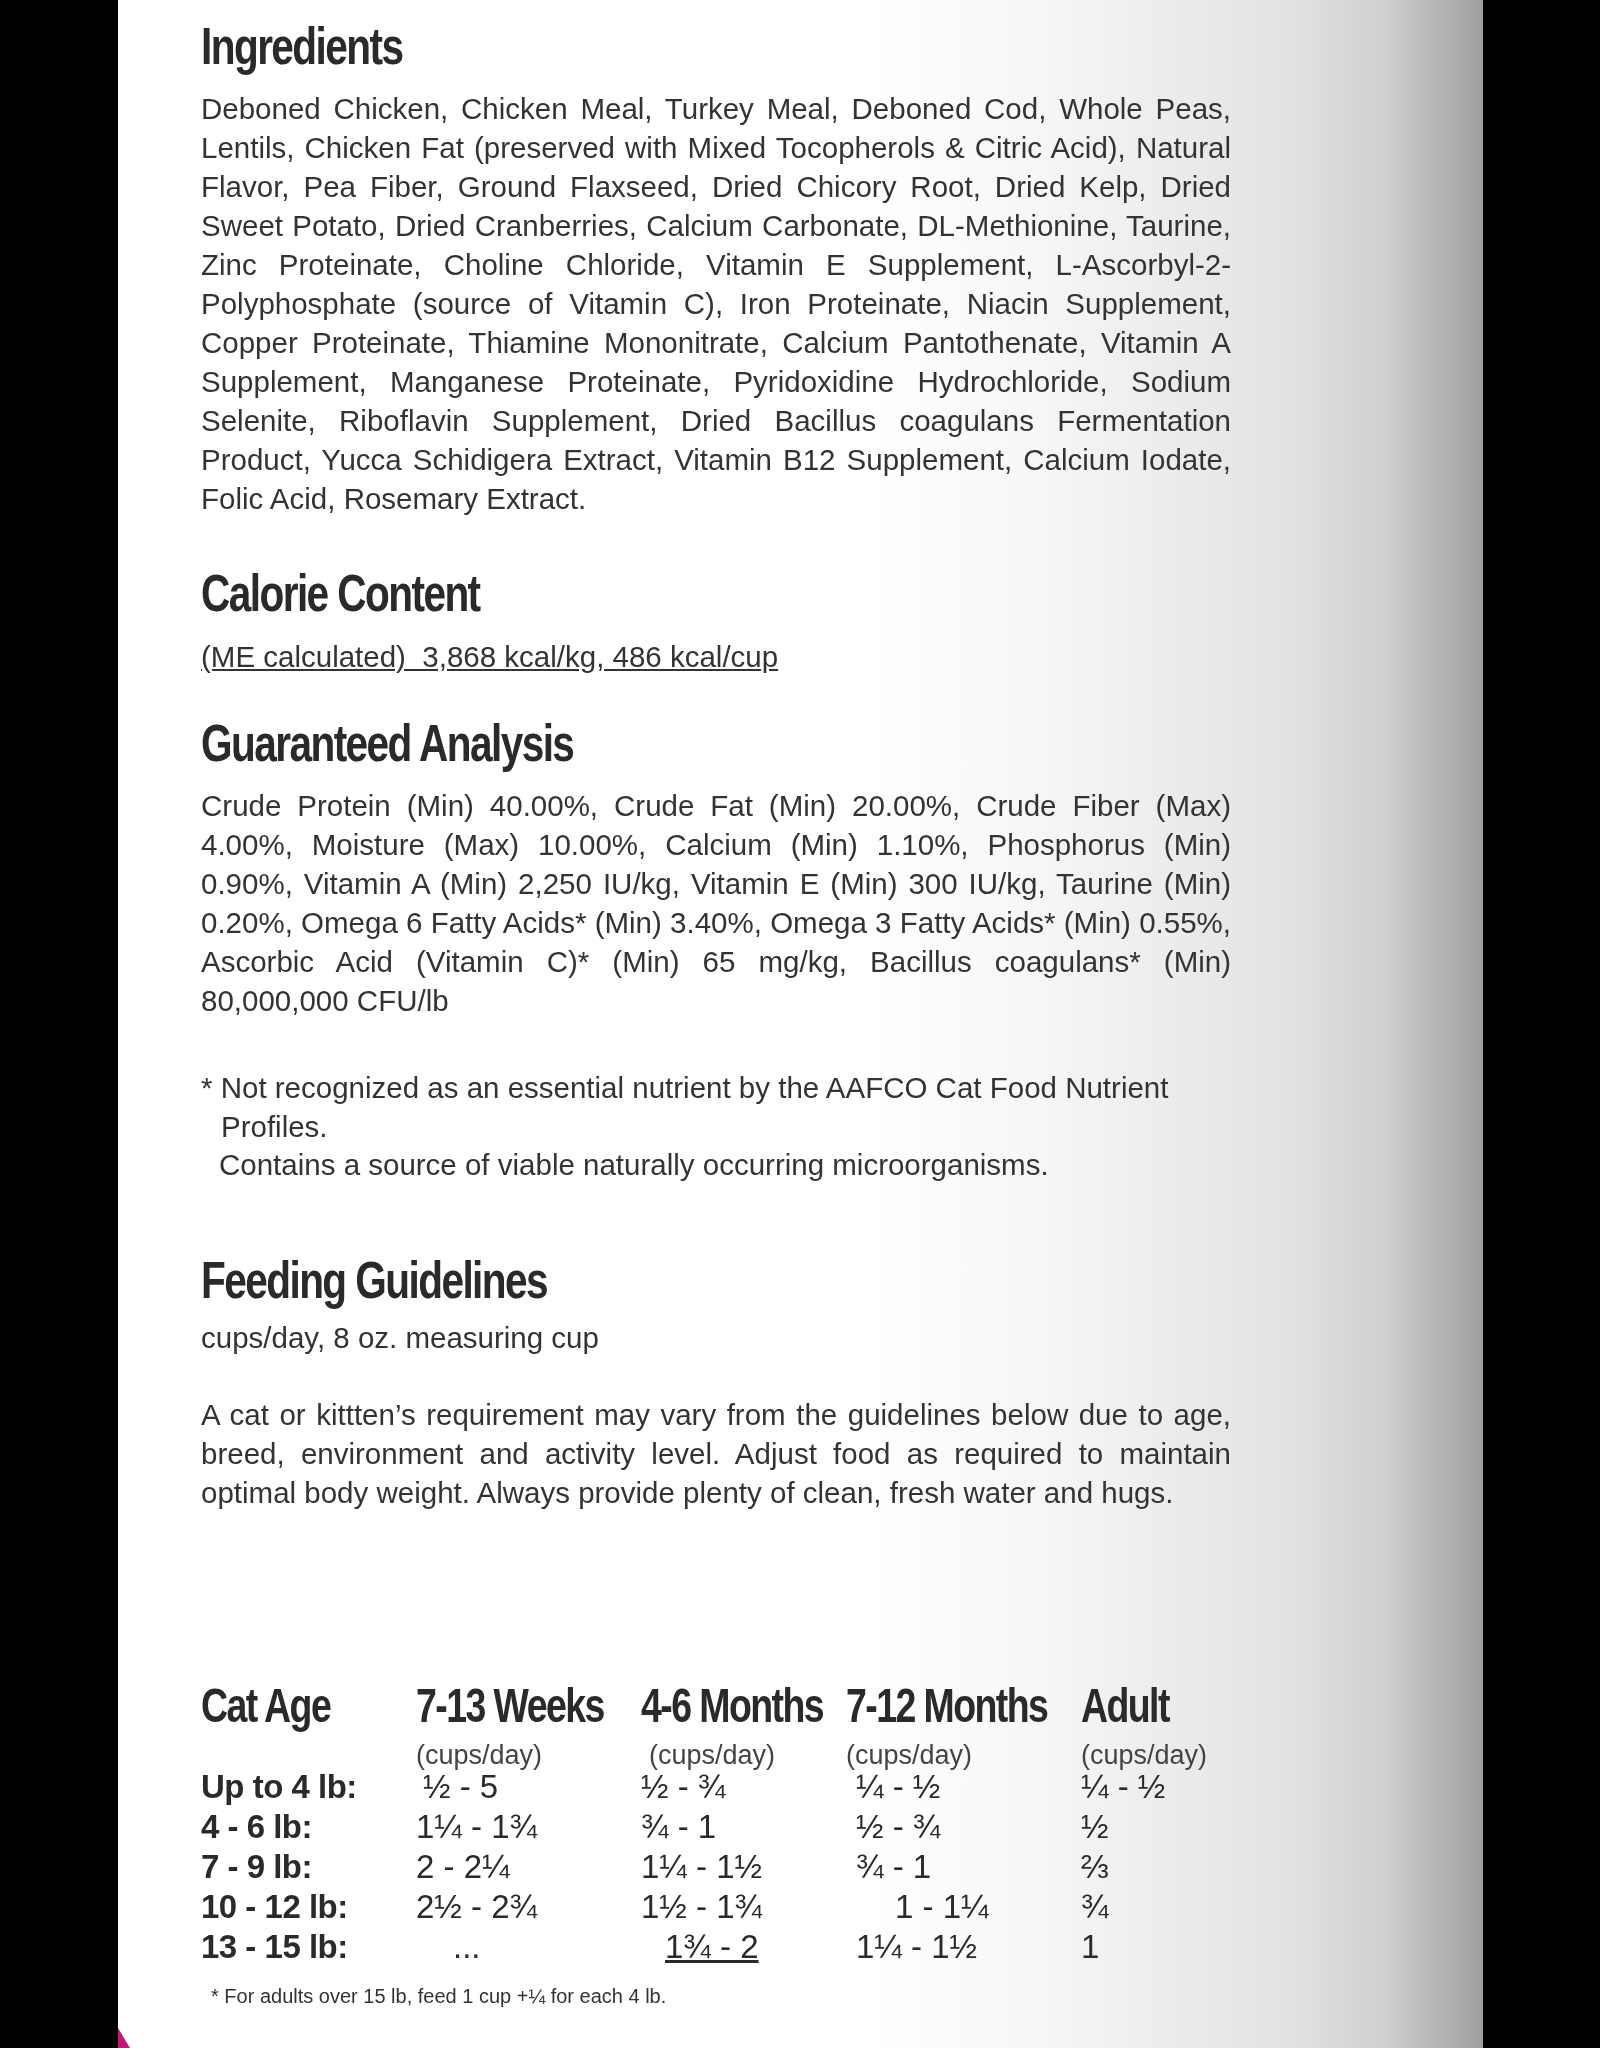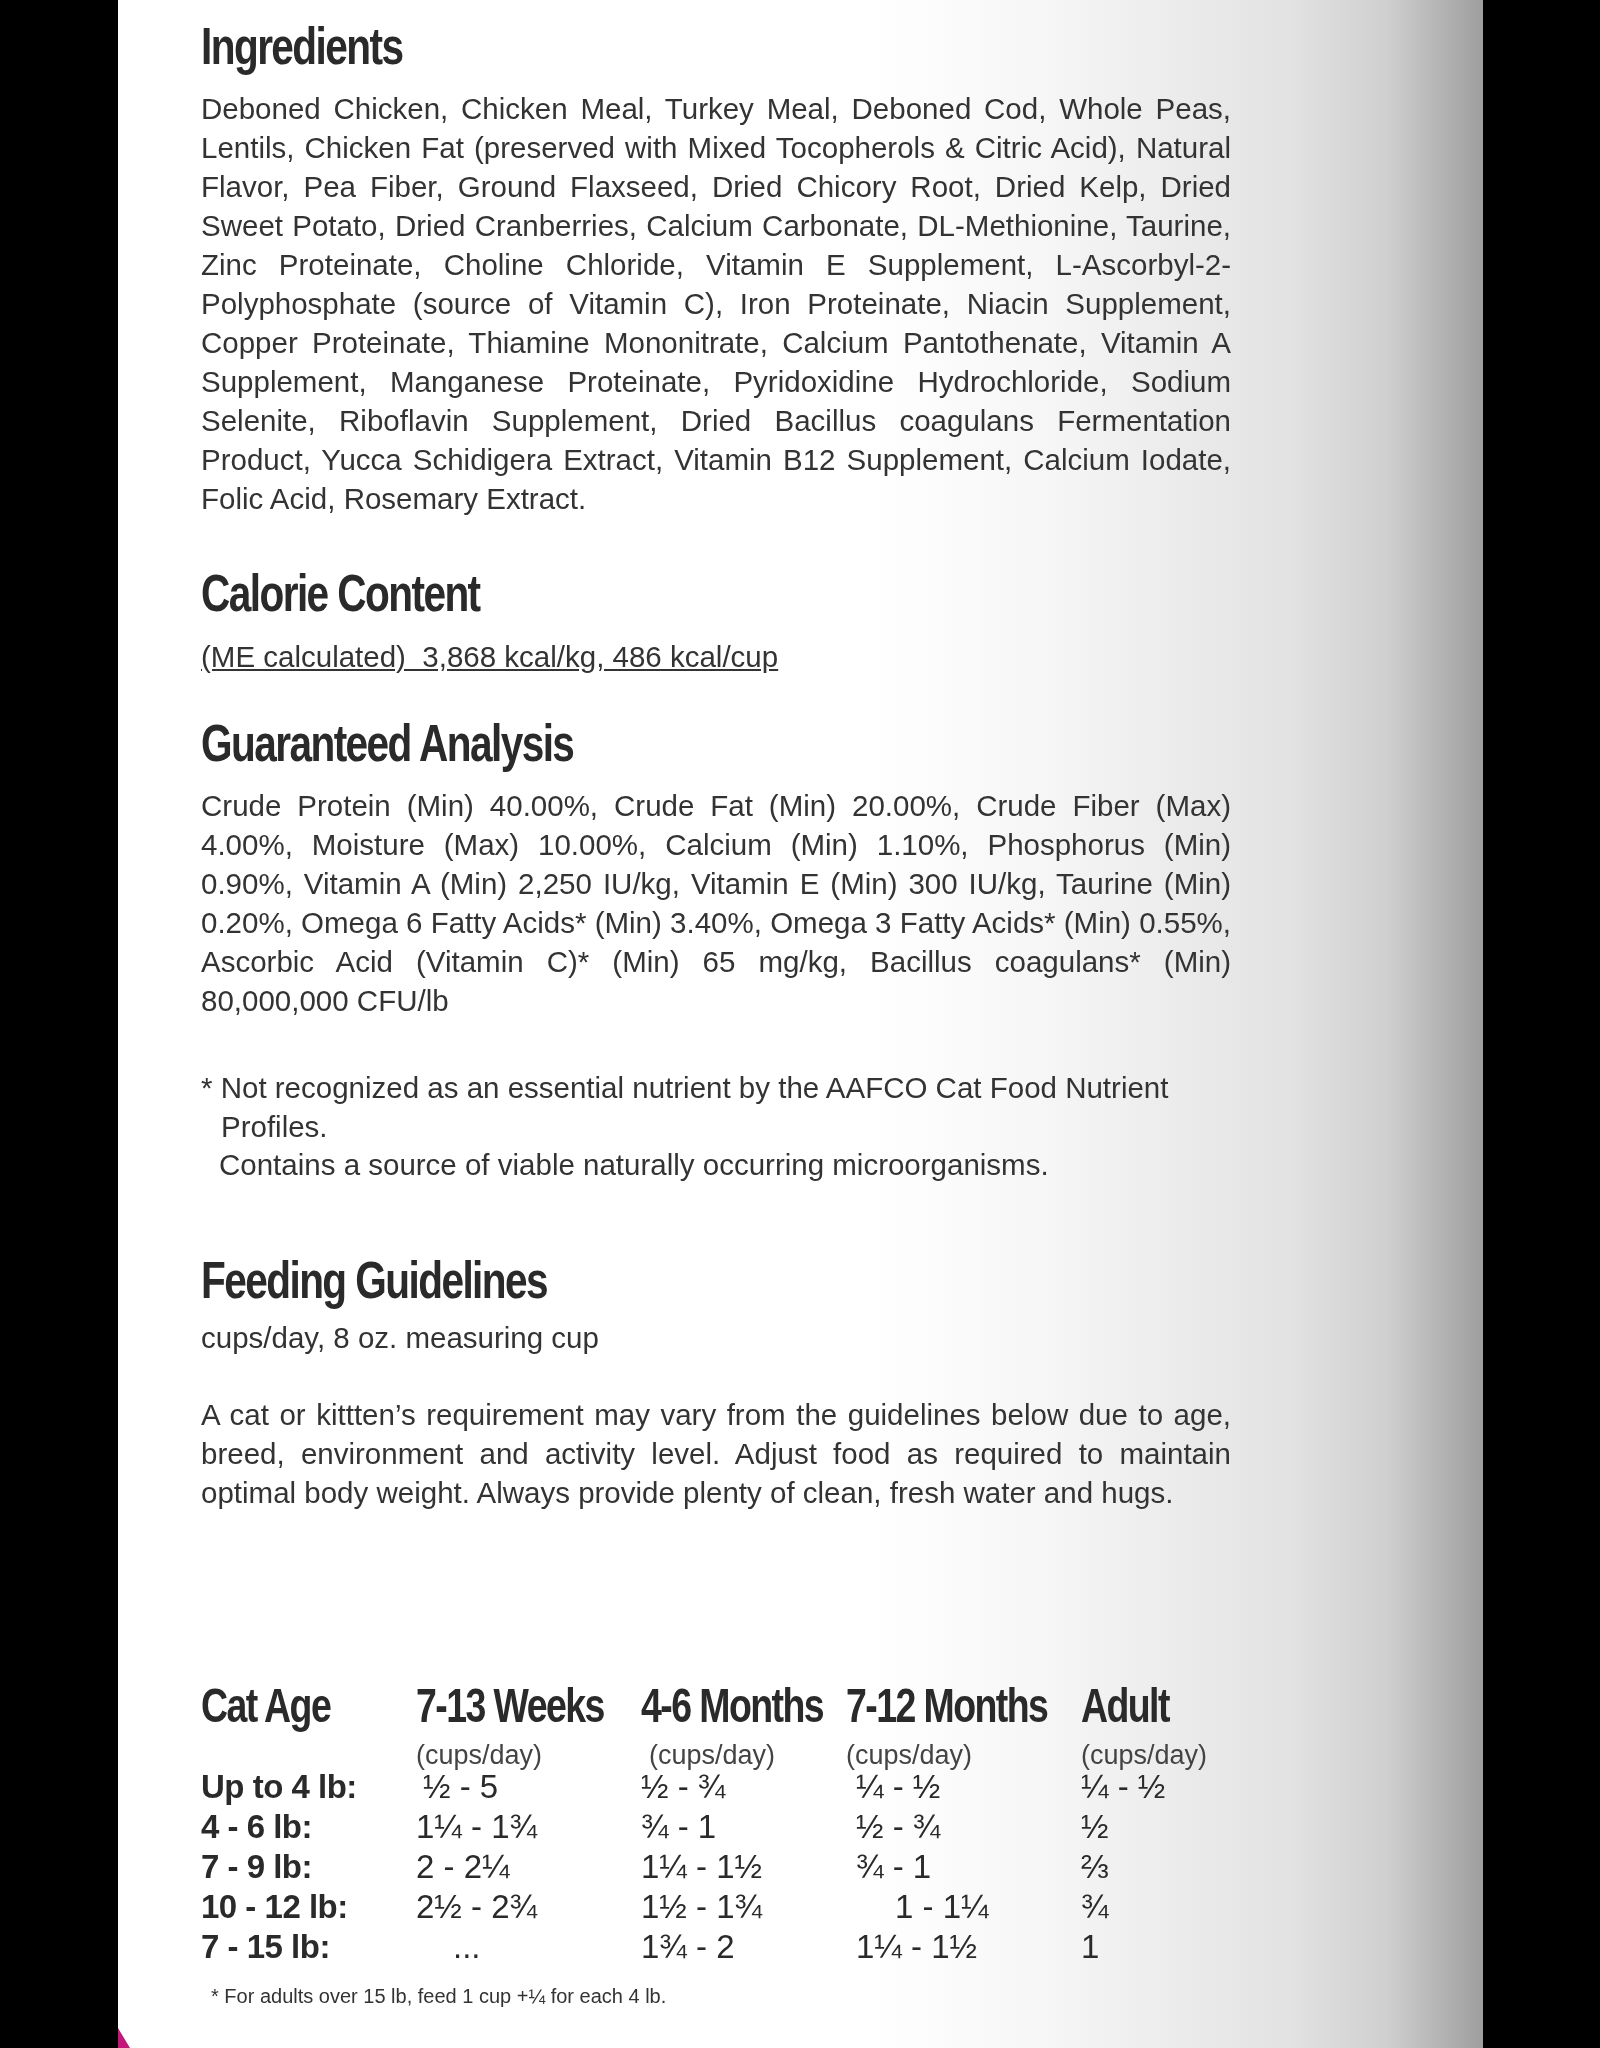--- a/index.html
+++ b/index.html
@@ -126,23 +126,23 @@
         <span class="cell" style="left:880px;">⅔</span>
       </div>
       <div class="row" style="top:265px;">
         <span class="cell rowlabel" style="left:0;">10 - 12 lb:</span>
         <span class="cell" style="left:215px;">2½ - 2¾</span>
         <span class="cell" style="left:440px;">1½ - 1¾</span>
         <span class="cell" style="left:694px;">1 - 1¼</span>
         <span class="cell" style="left:880px;">¾</span>
       </div>
       <div class="row" style="top:305px;">
-        <span class="cell rowlabel" style="left:0;">7 - 15 lb:</span>
+        <span class="cell rowlabel" style="left:0;">13 - 15 lb:</span>
         <span class="cell" style="left:252px;">...</span>
-        <span class="cell" style="left:440px;">1¾ - 2</span>
+        <span class="cell" style="left:464px;text-decoration:underline;">1¾ - 2</span>
         <span class="cell" style="left:655px;">1¼ - 1½</span>
         <span class="cell" style="left:880px;">1</span>
       </div>
     </div>
 
     <p id="adult-note">* For adults over 15 lb, feed 1 cup +¼ for each 4 lb.</p>
   </div>
 </div>
 
 </body></html>

